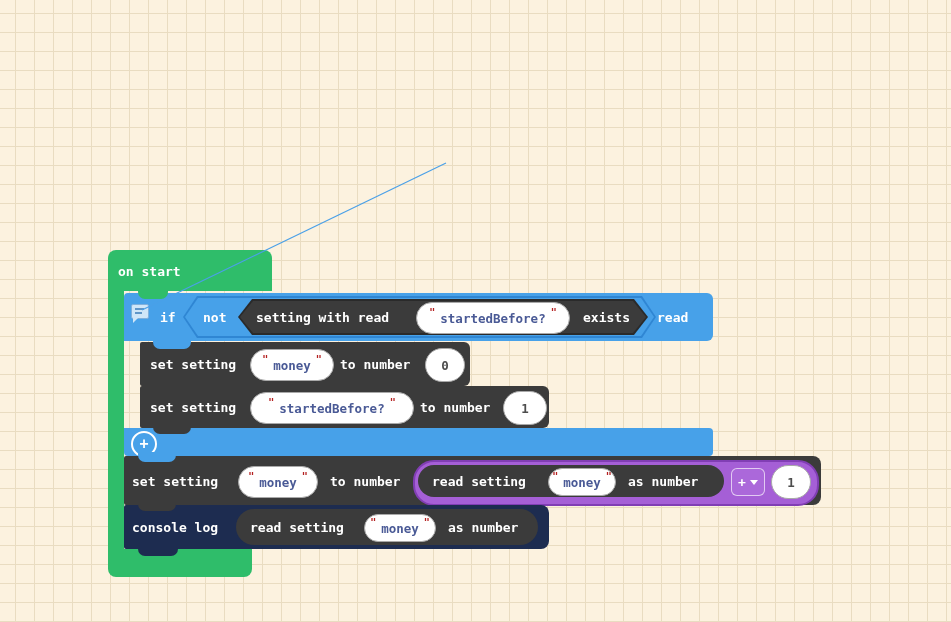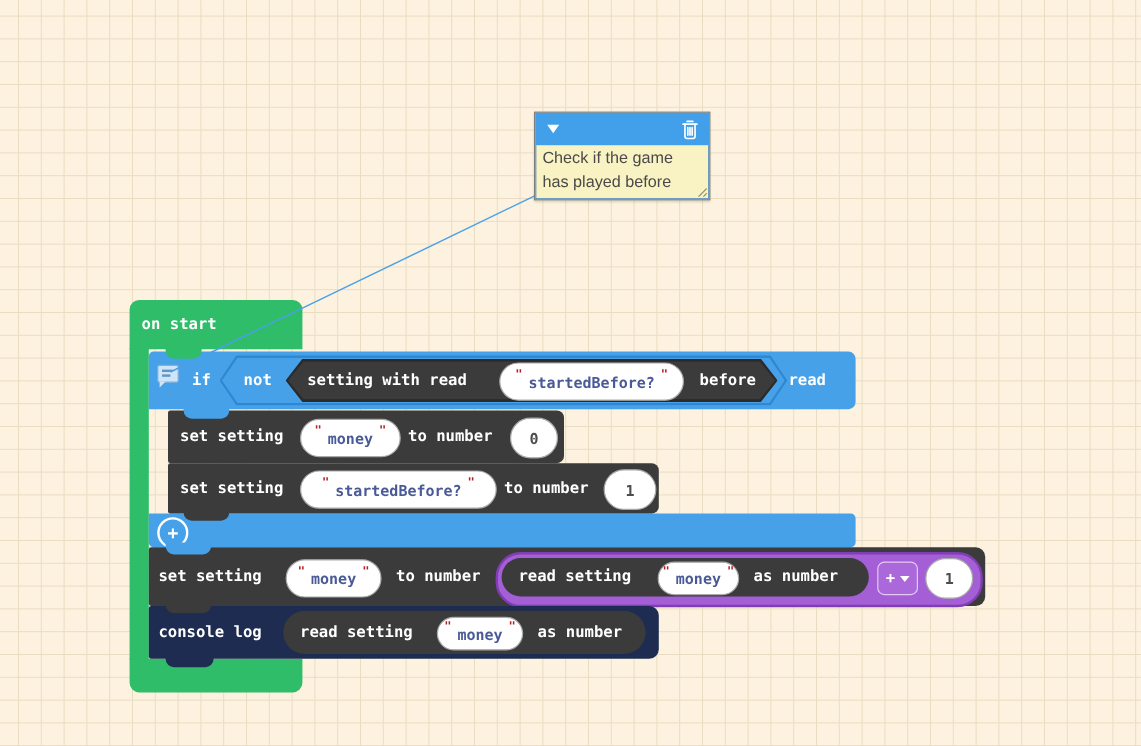--- a/index.html
+++ b/index.html
@@ -64,21 +64,21 @@
           color:#fff;font-weight:700;font-size:13px;}
   .op-btn .chev{width:0;height:0;border-left:4.5px solid transparent;border-right:4.5px solid transparent;
                 border-top:5.5px solid #fff;}
   svg.overlay{position:absolute;left:0;top:0;z-index:40;pointer-events:none;}
 </style>
 </head>
 <body>
 
 <div class="stage">
 
-  <div class="blk green" style="left:108px;top:250px;width:144px;height:41px;border-radius:8px 8px 0 0;z-index:10;">
+  <div class="blk green" style="left:108px;top:250px;width:164px;height:41px;border-radius:8px 8px 0 0;z-index:10;">
     <span class="lbl" style="left:10px;">on start</span>
   </div>
   <div class="abs green" style="left:108px;top:290px;width:16px;height:260px;z-index:10;"></div>
   <div class="abs green" style="left:108px;top:549px;width:144px;height:28px;border-radius:0 0 8px 8px;z-index:10;"></div>
 
   <div class="tab green" style="left:138px;top:290px;width:30px;height:9px;"></div>
 
   <div class="blk blue" style="left:124px;top:293px;width:589px;height:48px;border-radius:4px 6px 6px 0;z-index:20;">
     <span class="lbl" style="left:36px;">if</span>
 
@@ -89,21 +89,21 @@
     <div class="hex hex-outer" style="left:114px;top:6px;width:410px;height:36px;background:#2a2a2a;"></div>
     <div class="hex hex-inner" style="left:116px;top:8px;width:406px;height:32px;background:#3b3b3b;"></div>
     <span class="lbl" style="left:132px;">setting with read</span>
 
     <div class="pill" style="left:292px;top:9px;width:152px;height:30px;">
       <span class="q">"</span>
       <span class="val">startedBefore?</span>
       <span class="q">"</span>
     </div>
 
-    <span class="lbl" style="left:459px;">before</span>
+    <span class="lbl" style="left:459px;">exists</span>
     <span class="lbl" style="left:533px;">read</span>
   </div>
 
   <div class="cmt-icon">
     <i style="top:3px;width:9px;"></i>
       <i style="top:7px;width:7px;"></i>
   </div>
 
   <div class="tab blue" style="left:153px;top:339px;width:38px;height:10px;"></div>
 
@@ -189,36 +189,14 @@
       <span class="lbl" style="left:212px;">as number</span>
     </div>
   </div>
 
   <div class="tab navy" style="left:138px;top:545px;width:40px;height:11px;"></div>
 
   <svg class="overlay" width="951" height="622">
     <line x1="446" y1="163" x2="142" y2="310" stroke="#4aa0e8" stroke-width="1.2"></line>
   </svg>
 
-  <div class="comment">
-    <div class="comment-header">
-      <div class="tri-down" style="margin-left:10px;"></div>
-      <svg style="margin-left:auto;margin-right:8px;" width="16" height="18" viewBox="0 0 16 18">
-        <g fill="none" stroke="#ffffff" stroke-width="1.4" stroke-linecap="round">
-          <path d="M5.6 2.2 h4.8"></path>
-          <path d="M2.2 4.4 h11.6"></path>
-          <path d="M3.8 4.4 v10.2 a1.8 1.8 0 0 0 1.8 1.8 h4.8 a1.8 1.8 0 0 0 1.8 -1.8 v-10.2"></path>
-          <path d="M6.2 7.4 v6.2 M8 7.4 v6.2 M9.8 7.4 v6.2"></path>
-        </g>
-      </svg>
-    </div>
-    <div class="comment-body">
-      <span>Check if the game has played before</span>
-      <svg class="resize-handle" width="9" height="9" viewBox="0 0 9 9">
-        <g stroke="#8a8a6a" stroke-width="1">
-          <line x1="2" y1="9" x2="9" y2="2"></line>
-          <line x1="6" y1="9" x2="9" y2="6"></line>
-        </g>
-      </svg>
-    </div>
-  </div>
 
 </div>
 
 </body></html>

